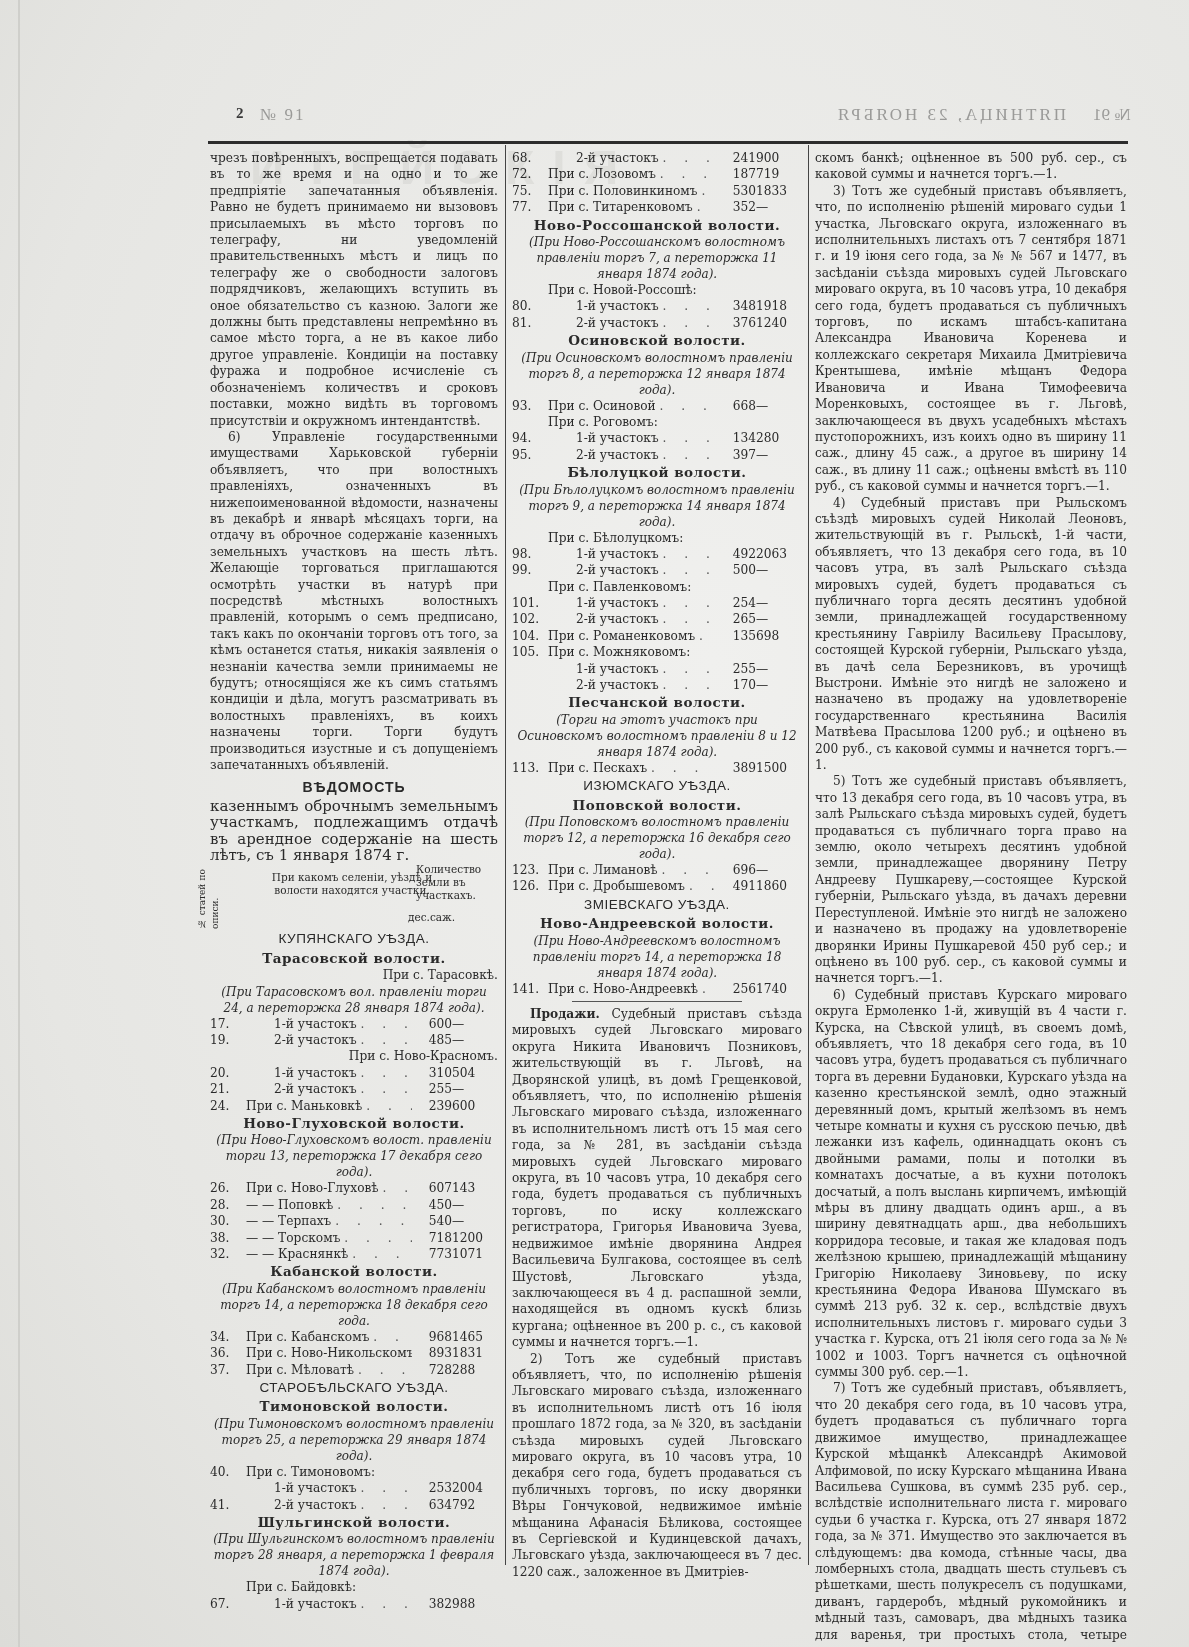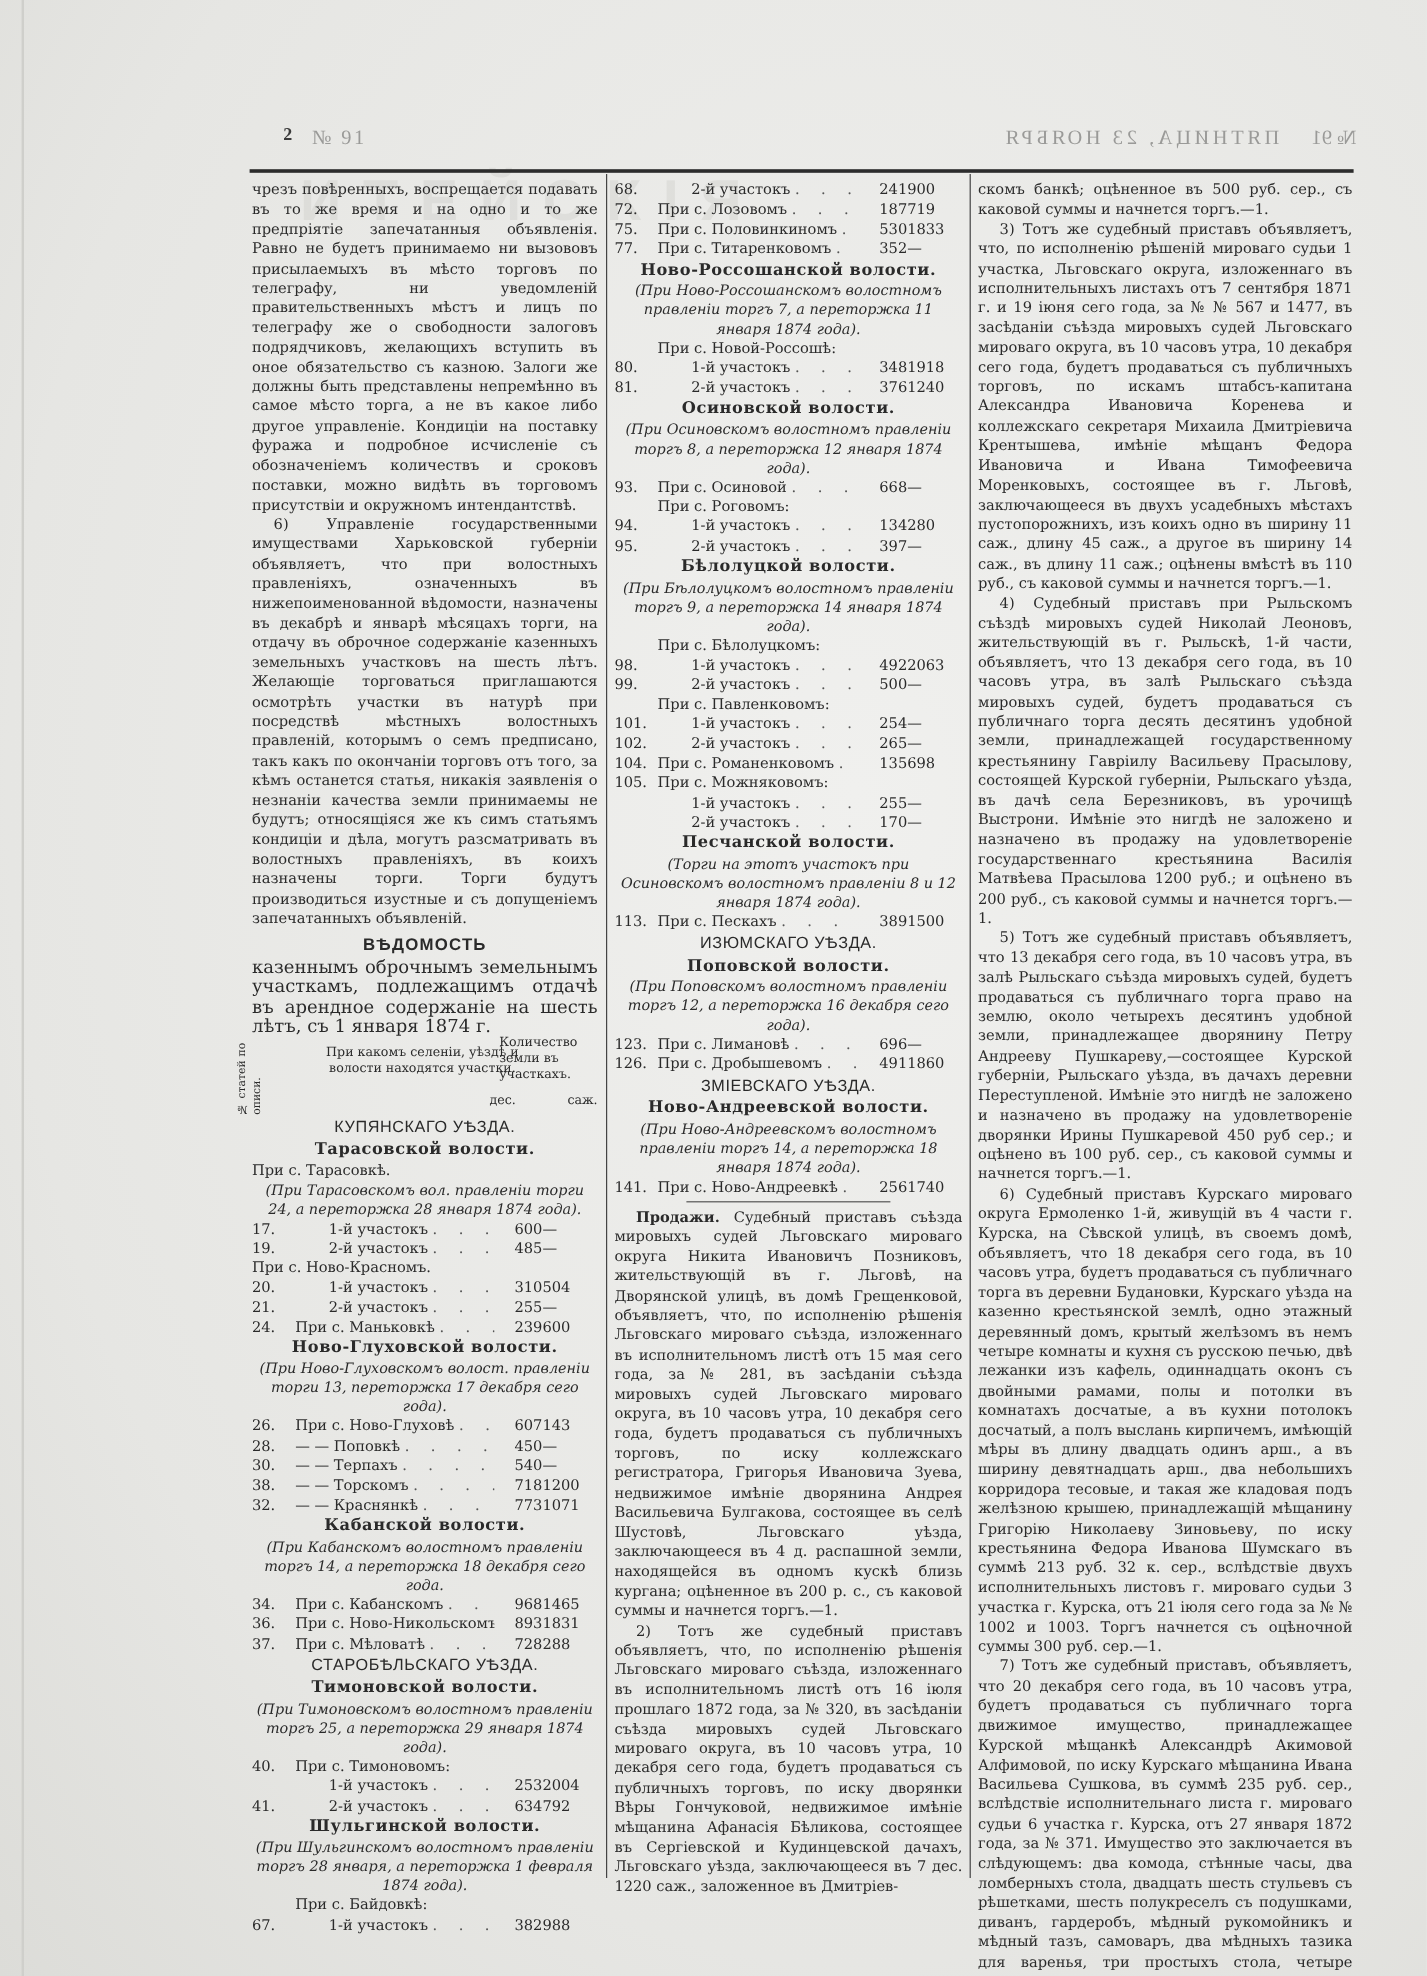--- a/index.html
+++ b/index.html
@@ -26,37 +26,37 @@
   .header .num2 { position:absolute; right:0; top:0; transform:scaleX(-1); }
   .rule { position:absolute; left:208px; top:141px; width:920px; height:3px; background:#2c2c2c; }
   .vrule { position:absolute; top:145px; width:1px; background:#444; }
   .col {
     position:absolute; top:150px;
     font-size:12.2px; line-height:16.4px;
     text-align:justify;
   }
   .col p { margin:0; text-indent:18px; }
   .col p.noind { text-indent:0; }
-  .center { text-align:left; }
+  .center { text-align:right; }
   .h-big { font-weight:bold; font-size:14px; text-align:center; letter-spacing:1px; margin:2px 0; font-family:"Liberation Sans",sans-serif;}
   .h-vol { font-weight:bold; font-size:13.5px; text-align:center; letter-spacing:0.5px; margin:1px 0;}
   .h-uezd { font-family:"Liberation Sans",sans-serif; font-size:13.5px; text-align:center; letter-spacing:0.5px; margin:2px 0;}
   .ital { font-style:italic; text-align:center; font-size:12px; line-height:16px; }
   .row { display:flex; align-items:baseline; white-space:nowrap; height:16.4px; }
   .row .no { width:36px; flex:none; }
   .row .lbl { flex:1; overflow:hidden; }
   .row .lbl .dots { letter-spacing:7px; color:#555; }
   .row .d { width:40px; text-align:right; flex:none; }
   .row .s { width:46px; text-align:left; flex:none; }
   .ind1 { padding-left:28px; }
   .tblhead { position:relative; height:66px; font-size:10.5px; line-height:13px; }
   .tblhead .vert { position:absolute; left:-14px; top:6px; width:20px; font-size:9px; writing-mode:vertical-rl; transform:rotate(180deg); }
   .tblhead .mid { position:absolute; left:42px; top:8px; width:200px; text-align:center; }
   .tblhead .qty { position:absolute; right:0; top:0; width:82px; text-align:left; }
-  .tblhead .units { position:absolute; right:0; top:48px; width:90px; display:flex; justify-content:space-between; }
+  .tblhead .units { position:absolute; right:0; top:48px; width:90px; display:flex; }
   .sep { border-top:1px solid #555; margin:4px 60px; }
   .bleed { position:absolute; color:#c9c9c5; font-family:"Liberation Sans",sans-serif; font-weight:bold; pointer-events:none; }
 </style>
 </head>
 <body>
 
 <div class="page">
   <div class="fold"></div>
 
   <div class="bleed" style="left:250px;top:140px;font-size:48px;opacity:.35;letter-spacing:18px;">ИТЕЙСКІЯ</div>

